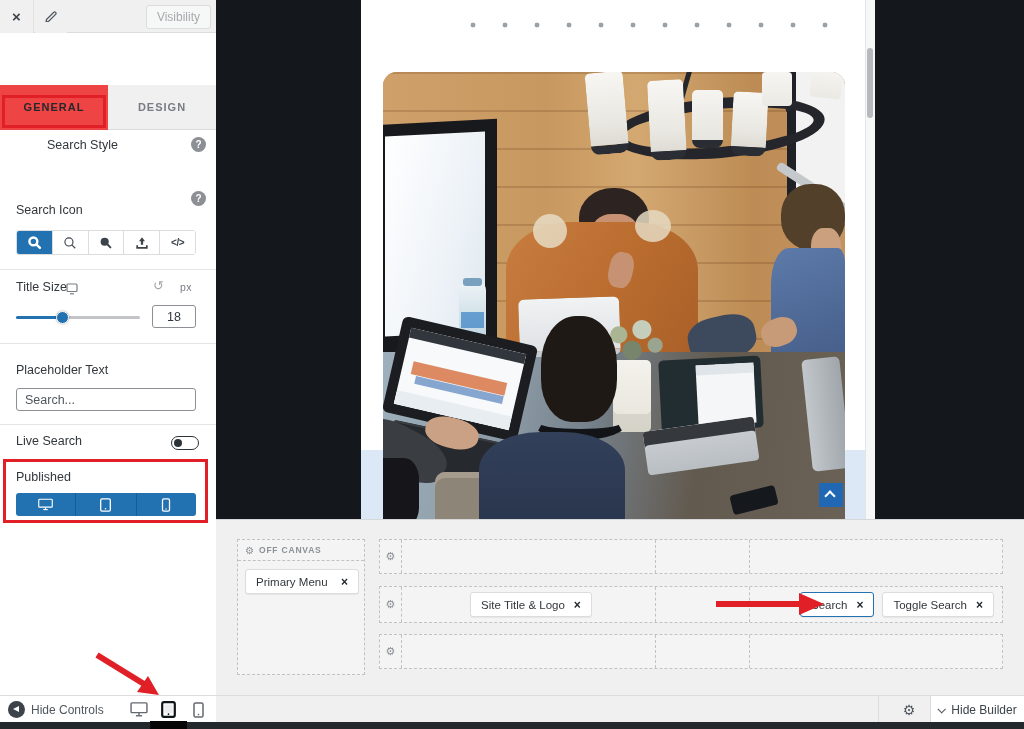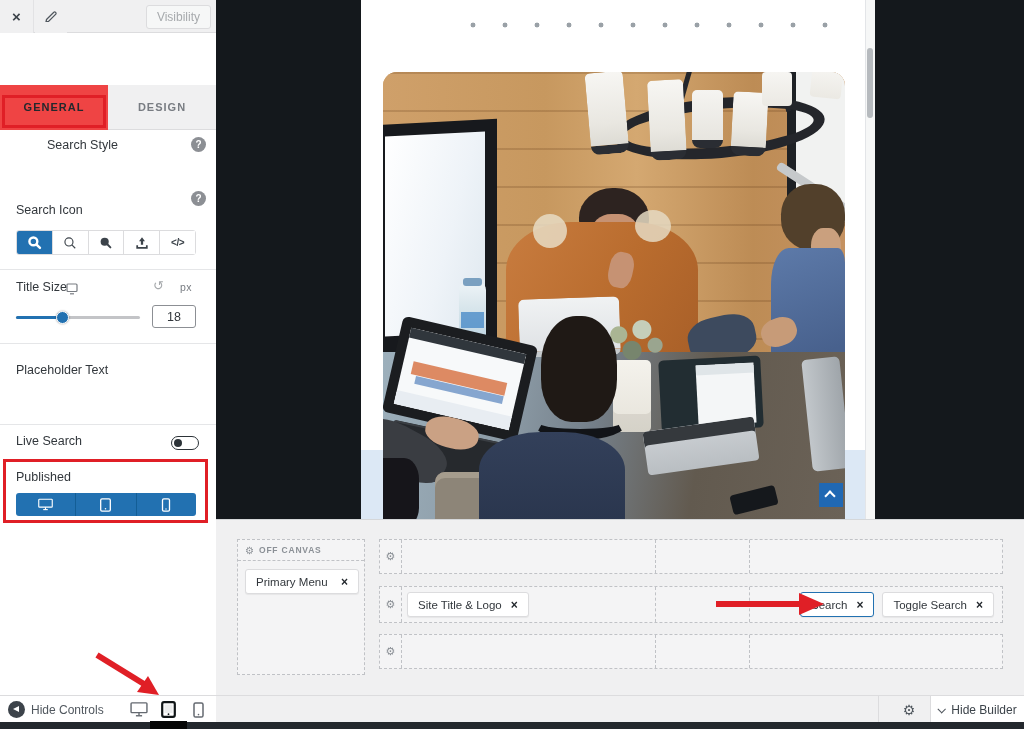--- a/index.html
+++ b/index.html
@@ -85,21 +85,21 @@
   .builder{position:absolute;left:216px;top:519px;width:808px;height:176px;background:#f0f0f1;border-top:1px solid #d5d7d9;}
   .offcanvas{position:absolute;left:21px;top:19px;width:128px;height:136px;border:1px dashed #c0c2c6;background:#f4f4f5;}
   .oc-head{height:21px;display:flex;align-items:center;gap:5px;padding:0 7px;border-bottom:1px dashed #c0c2c6;}
   .oc-gear{font-size:10px;color:#8b9096;}
   .oc-title{font-size:8.5px;font-weight:bold;letter-spacing:.8px;color:#8b9096;}
   .b-row{position:absolute;left:163px;width:624px;border:1px dashed #c0c2c6;background:#f4f4f5;display:flex;}
   .b-gear{width:22px;border-right:1px dashed #c0c2c6;display:flex;align-items:center;justify-content:center;
     font-size:11px;color:#8b9096;cursor:pointer;}
   .b-cell{border-right:1px dashed #c0c2c6;display:flex;align-items:center;}
   .b-cell:last-child{border-right:0;}
-  .cellA{width:254px;}.cellB{width:94px;}.cellC{width:252px;justify-content:flex-end;gap:8px;padding-right:8px;}
+  .cellA{width:254px;justify-content:center;}.cellB{width:94px;}.cellC{width:252px;justify-content:flex-end;gap:8px;padding-right:8px;}
   .chip{height:25px;background:#fff;border:1px solid #dcdcde;border-radius:3px;display:inline-flex;align-items:center;gap:9px;
     padding:0 10px;font-size:11.5px;color:#32373c;box-shadow:0 1px 1px rgba(0,0,0,.06);cursor:pointer;white-space:nowrap;}
   .chip .x{font-size:12px;font-weight:bold;color:#23282d;cursor:pointer;line-height:1;}
   .chip-selected{border:1.5px solid #2271b1;}
   .builder-footer{position:absolute;left:216px;top:695px;width:808px;height:27px;background:#f0f0f1;border-top:1px solid #dcdcde;}
   .bf-div1{position:absolute;left:662px;top:0;width:1px;height:27px;background:#dcdcde;}
   .bf-gear{position:absolute;left:675px;top:0;width:36px;height:27px;border:0;background:transparent;font-size:14px;color:#50575e;cursor:pointer;}
   .bf-hide{position:absolute;left:714px;top:0;width:94px;height:27px;background:#fff;border:0;border-left:1px solid #dcdcde;
     font-size:12px;color:#3c434a;cursor:pointer;display:flex;align-items:center;justify-content:center;gap:7px;}
   .caret-sm{display:inline-block;width:6px;height:6px;border-right:1.8px solid #50575e;border-bottom:1.8px solid #50575e;transform:rotate(45deg) translateY(-1px);}
@@ -181,20 +181,21 @@
       <span class="unit" style="left:180px;top:151px;">px</span>
       <div class="slider-track">
         <div class="slider-fill"></div>
         <div class="slider-thumb"></div>
       </div>
       <input class="num-input" readonly="" value="18" style="">
 
       <div class="divider" style="top:213px;"></div>
 
       <span class="ctl-label" style="left:16px;top:233px;">Placeholder Text</span>
+      <input class="text-input" readonly="" value="Search..." style="">
 
       <div class="divider" style="top:294px;"></div>
 
       <span class="ctl-label" style="left:16px;top:304px;">Live Search</span>
       <div class="toggle">
         <span class="knob"></span>
       </div>
 
       <div class="redbox" style="left:3px;top:329px;width:205px;height:64px;"></div>
       <span class="ctl-label" style="left:16px;top:340px;">Published</span>

